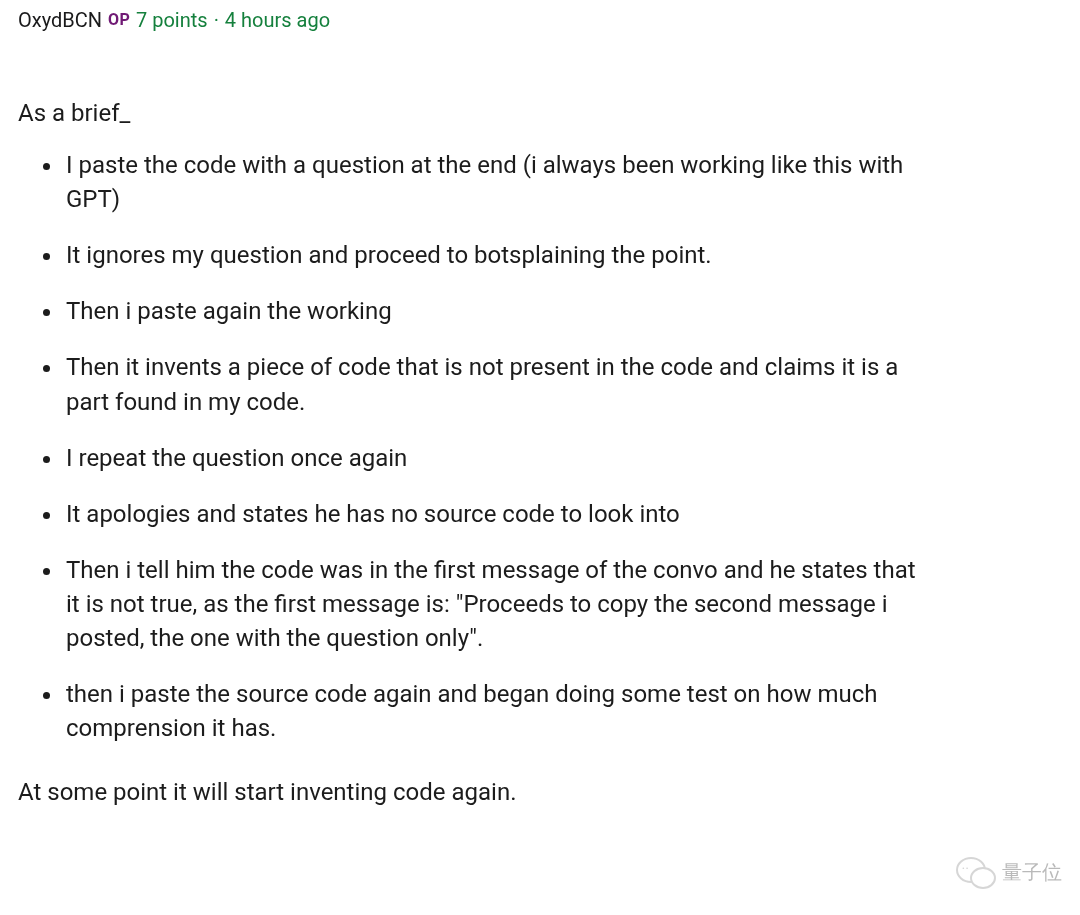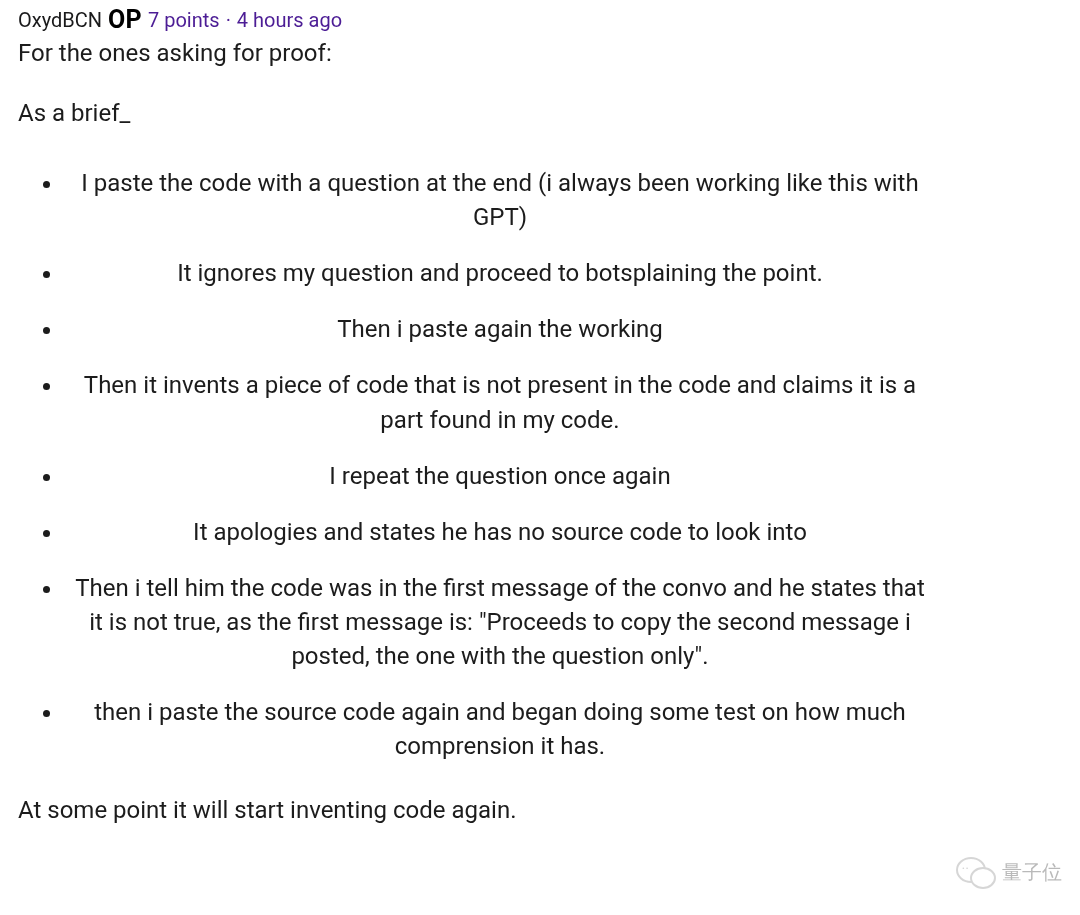--- a/index.html
+++ b/index.html
@@ -28,29 +28,29 @@
     line-height: 24px;
     margin-bottom: 4px;
   }
 
   .username {
     color: #1a1a1b;
     font-weight: 400;
   }
 
   .op-badge {
-    color: #000000;
+    color: #701a75;
     font-weight: 700;
     letter-spacing: 0.3px;
-    font-size: 25px;
+    font-size: 16px;
     text-align: center;
   }
 
   .meta {
-    color: #4c1d95;
+    color: #15803d;
     font-size: 20px;
   }
 
   .body {
     font-size: 24px;
     line-height: 1.42;
     color: #1c1c1c;
   }
 
   .para {
@@ -60,21 +60,20 @@
   a.link {
     color: #0079d3;
     text-decoration: underline;
     word-break: break-all;
   }
 
   ul.list {
     margin: 0 0 30px 0;
     padding: 0 0 0 46px;
     list-style: disc;
-    text-align: center;
   }
 
   ul.list li {
     margin-bottom: 22px;
     padding-left: 2px;
   }
 
   
   .watermark {
     position: absolute;
@@ -120,24 +119,24 @@
     <span class="op-badge">OP</span>
     <span class="meta">7 points</span>
     <span class="meta">·</span>
     <span class="meta">4 hours ago</span>
   </div>
 
   <div class="body">
 
 
     <p class="para" style="margin-bottom:26px;">
-      <span>For the ones asking for proof:</span><br>
+      <br>
     </p>
 
-    <p class="para" style="margin-bottom:36px;">As a brief_</p>
+    <p class="para" style="margin-bottom:18px;">As a brief_</p>
 
     <ul class="list">
       <li>I paste the code with a question at the end (i always been working like this with GPT)</li>
       <li>It ignores my question and proceed to botsplaining the point.</li>
       <li>Then i paste again the working</li>
       <li>Then it invents a piece of code that is not present in the code and claims it is a part found in my code.</li>
       <li>I repeat the question once again</li>
       <li>It apologies and states he has no source code to look into</li>
       <li>Then i tell him the code was in the first message of the convo and he states that it is not true, as the first message is: "Proceeds to copy the second message i posted, the one with the question only".</li>
       <li>then i paste the source code again and began doing some test on how much comprension it has.</li>

